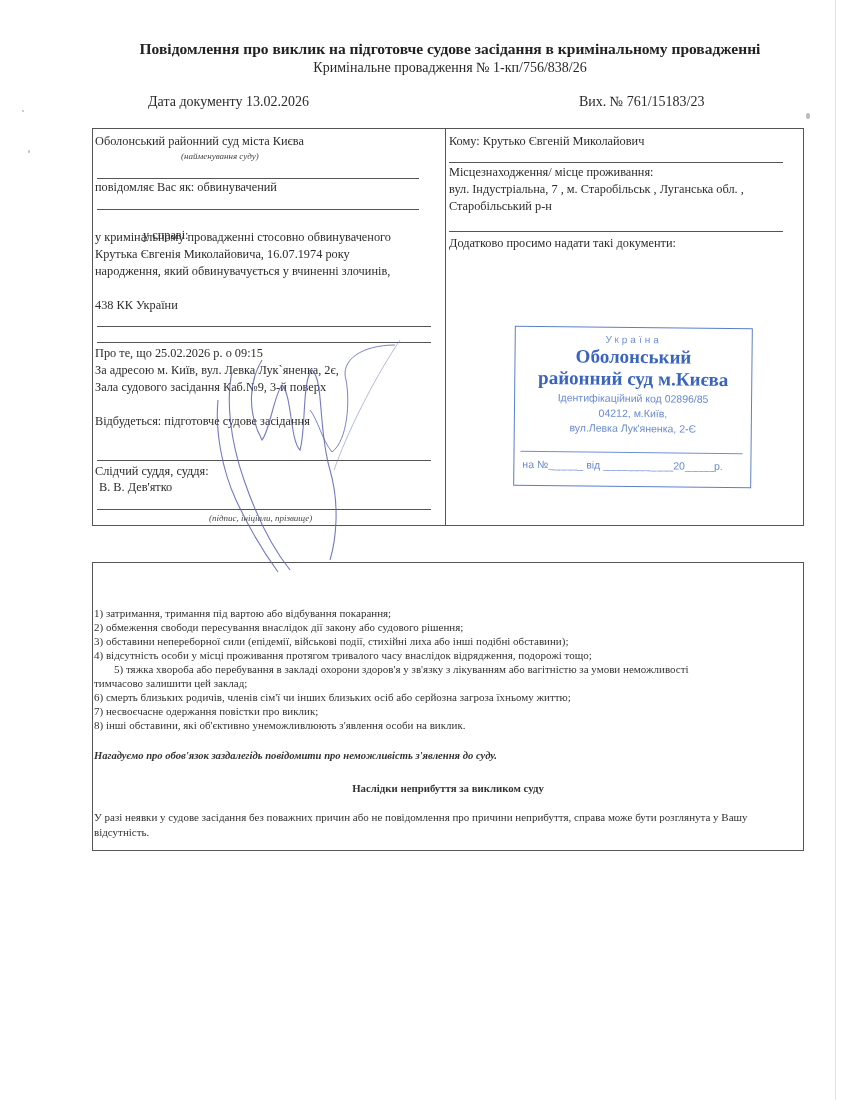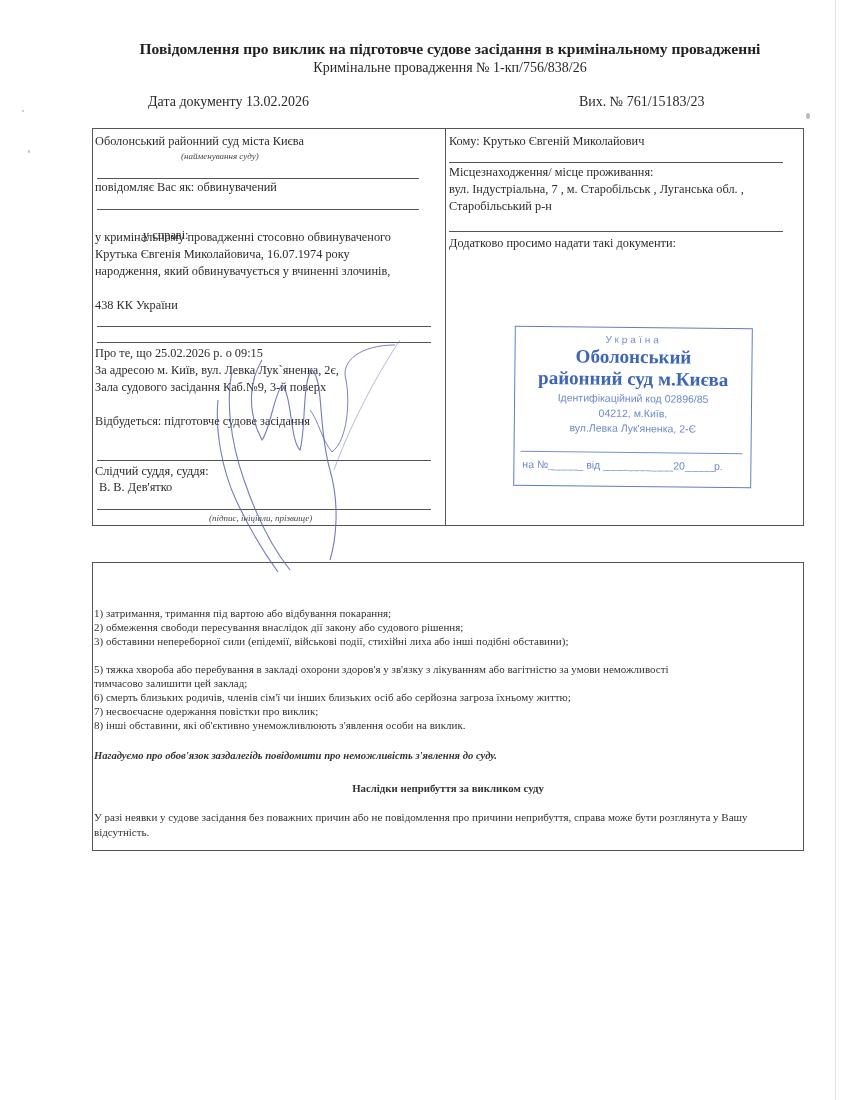--- a/index.html
+++ b/index.html
@@ -95,21 +95,22 @@
   <div class="st-l" style="top:79px;">04212, м.Київ,</div>
   <div class="st-l" style="top:94px;">вул.Левка Лук'яненка, 2-Є</div>
   <div class="st-rule"></div>
   <div class="st-bottom">на №______ від ____________20_____р.</div>
 </div>
 
 <div class="bottom-box">
   <div class="b-item" style="top:43px;">1) затримання, тримання під вартою або відбування покарання;</div>
   <div class="b-item" style="top:57px;">2) обмеження свободи пересування внаслідок дії закону або судового рішення;</div>
   <div class="b-item" style="top:71px;">3) обставини непереборної сили (епідемії, військові події, стихійні лиха або інші подібні обставини);</div>
-  <div class="b-item" style="top:99px;">5) тяжка хвороба або перебування в закладі охорони здоров'я у зв'язку з лікуванням або вагітністю за умови неможливості</div>
+  <div class="b-item" style="top:85px;">4) відсутність особи у місці проживання протягом тривалого часу внаслідок відрядження, подорожі тощо;</div>
+  <div class="b-item" style="top:99px;padding-left:20px;">5) тяжка хвороба або перебування в закладі охорони здоров'я у зв'язку з лікуванням або вагітністю за умови неможливості</div>
   <div class="b-item" style="top:113px;text-align:center;">тимчасово залишити цей заклад;</div>
   <div class="b-item" style="top:127px;">6) смерть близьких родичів, членів сім'ї чи інших близьких осіб або серйозна загроза їхньому життю;</div>
   <div class="b-item" style="top:141px;">7) несвоєчасне одержання повістки про виклик;</div>
   <div class="b-item" style="top:155px;">8) інші обставини, які об'єктивно унеможливлюють з'явлення особи на виклик.</div>
   <div class="b-remind">Нагадуємо про обов'язок заздалегідь повідомити про неможливість з'явлення до суду.</div>
   <div class="b-cons-title">Наслідки неприбуття за викликом суду</div>
   <div class="b-cons-text">У разі неявки у судове засідання без поважних причин або не повідомлення про причини неприбуття, справа може бути розглянута у Вашу відсутність.</div>
 </div>
 
 <svg class="signature" viewBox="0 0 850 1100">

